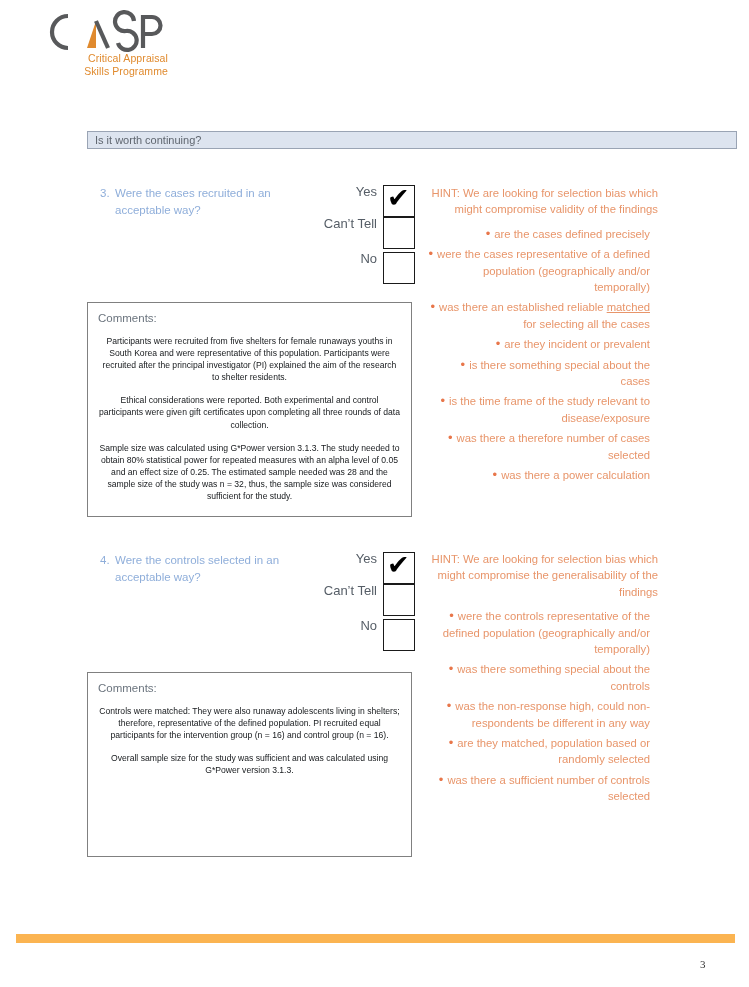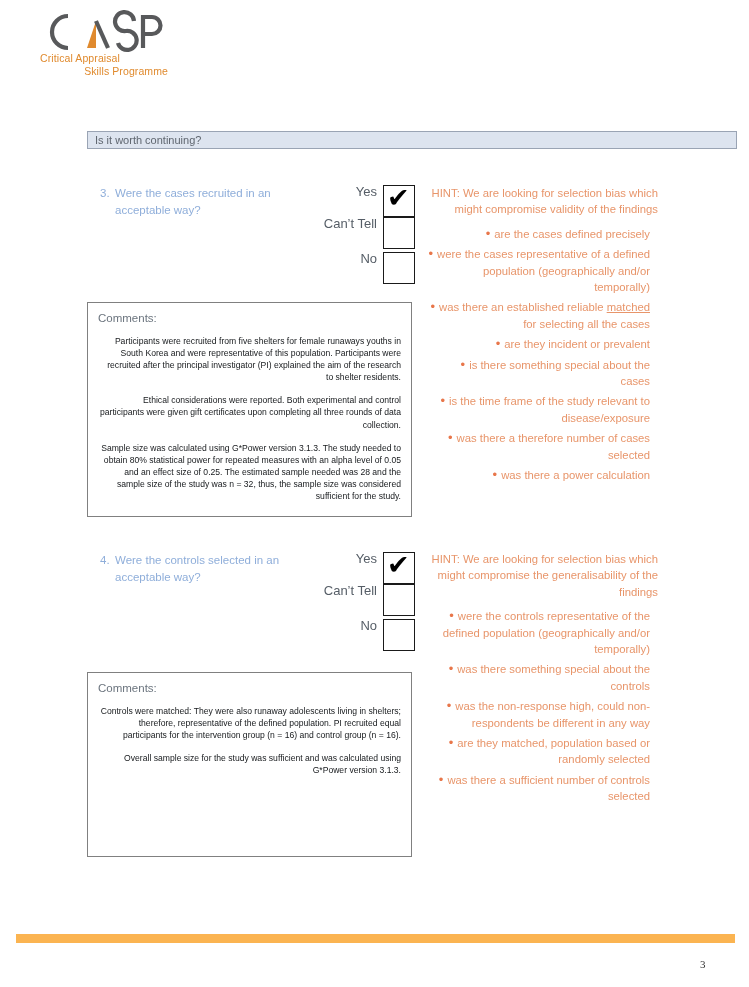--- a/index.html
+++ b/index.html
@@ -30,21 +30,21 @@
   }
   #logo .wordmark svg { display: block; }
   #logo .tagline {
     margin-top: -2px;
     font-size: 10.5px;
     color: #E08A2E;
     line-height: 13px;
     width: 130px;
     letter-spacing: .1px;
   }
-  #logo .tagline .l1 { display:block; text-align: left; padding-left: 2px;}
+  #logo .tagline .l1 { display:block; text-align: right; padding-left: 2px;}
   #logo .tagline .l2 { display:block; text-align: right; }
 
   
   #section-bar {
     position: absolute;
     left: 87px;
     top: 131px;
     width: 650px;
     height: 18px;
     background: #DDE4EF;
@@ -145,21 +145,21 @@
     font-size: 11.5px;
     color: #6b747e;
     line-height: 16px;
     margin-bottom: 9px;
   }
   .comments .cpara {
     font-size: 8.6px;
     color: #16191c;
     line-height: 12.1px;
     margin: 0 0 11px 0;
-    text-align: right;
+    text-align: center;
   }
   #footer-bar {
     position: absolute;
     left: 16px;
     top: 934px;
     width: 719px;
     height: 9px;
     background: #FBB451;
   }
   #page-number {

